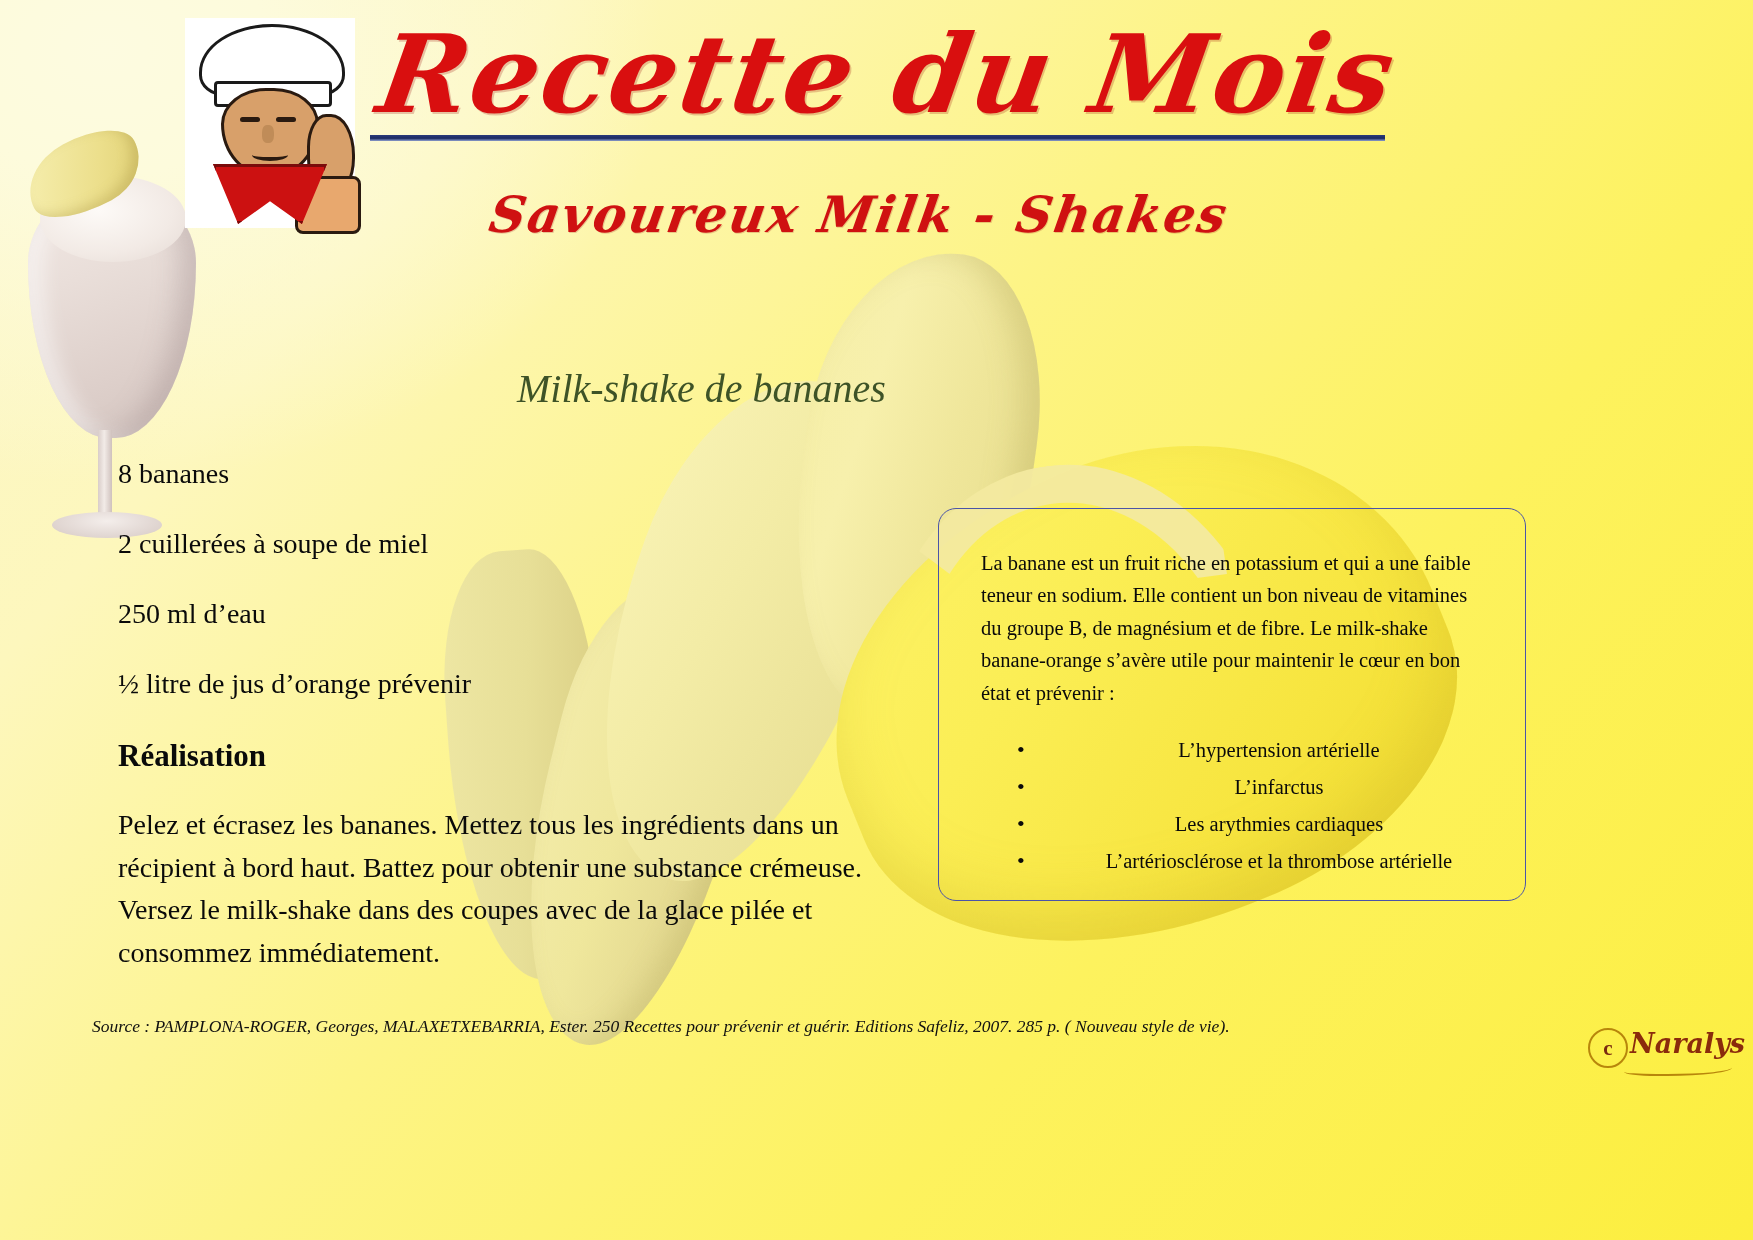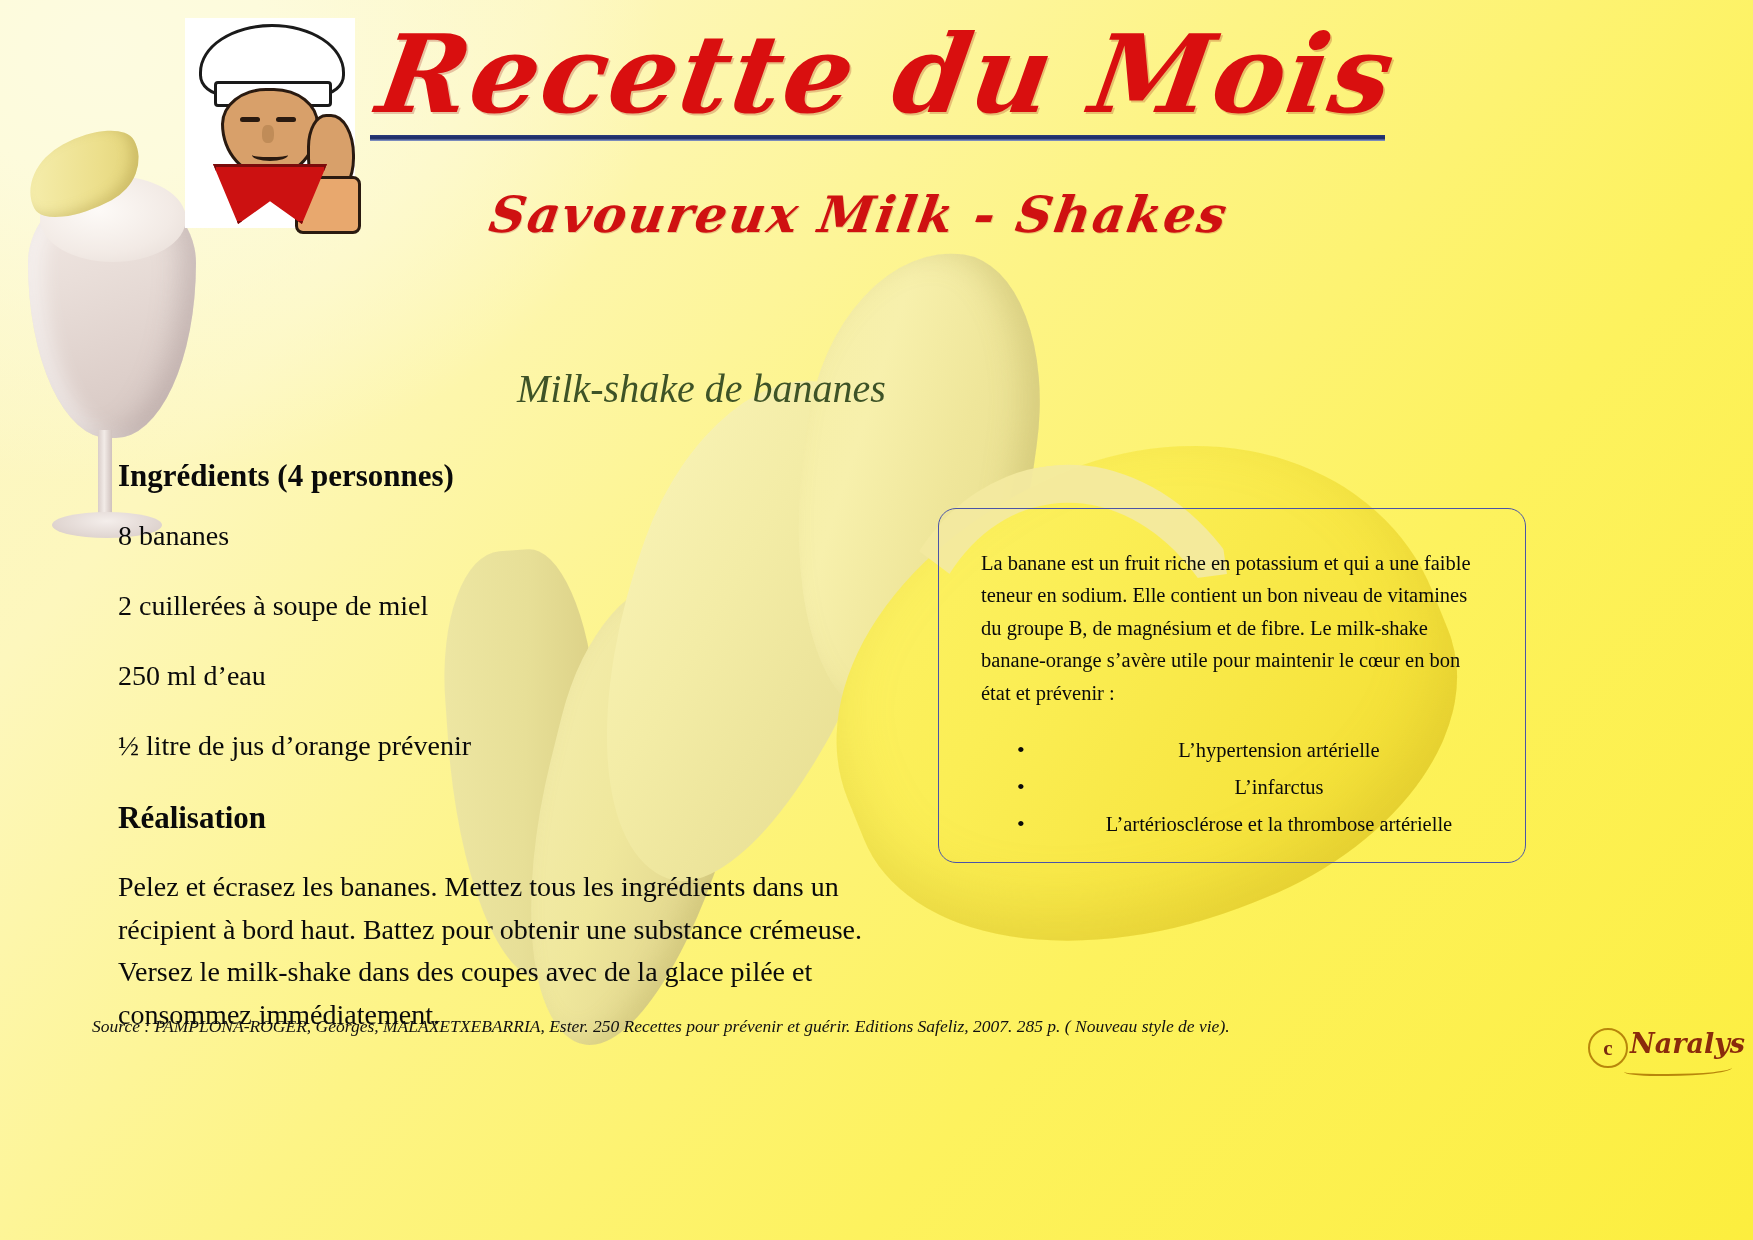--- a/index.html
+++ b/index.html
@@ -266,34 +266,34 @@
 
   <div id="header">
     <div id="title">Recette du Mois</div>
     <div id="title-rule"></div>
     <div id="subtitle">Savoureux Milk - Shakes</div>
   </div>
 
   <div id="recipe-name">Milk-shake de bananes</div>
 
   <div id="recipe-col">
-    <h2 class="h-sec">Ingrédients (4 personnes)</h2>
     <p class="ing">8 bananes</p>
     <p class="ing">2 cuillerées à soupe de miel</p>
     <p class="ing">250 ml d’eau</p>
     <p class="ing">½ litre de jus d’orange prévenir</p>
     <h2 class="h-sec" id="prep-head">Réalisation</h2>
     <p id="prep-text">Pelez et écrasez les bananes. Mettez tous les ingrédients dans un récipient à bord haut. Battez pour obtenir une substance crémeuse. Versez le milk-shake dans des coupes avec de la glace pilée et consommez immédiatement.</p>
   </div>
 
   <div id="info-box">
     <p id="info-text">La banane est un fruit riche en potassium et qui a une faible teneur en sodium. Elle contient  un bon niveau de vitamines du groupe B, de magnésium et de fibre. Le milk-shake banane-orange s’avère utile pour maintenir le cœur en bon état et prévenir :</p>
     <ul id="info-list">
       <li>L’hypertension artérielle</li>
       <li>L’infarctus</li>
+      <li>Les arythmies cardiaques</li>
       <li>L’artériosclérose et la thrombose artérielle</li>
     </ul>
   </div>
 
   <div id="source">Source : PAMPLONA-ROGER, Georges, MALAXETXEBARRIA, Ester. 250 Recettes pour prévenir et guérir. Editions Safeliz, 2007. 285 p. ( Nouveau style de vie).</div>
   <div id="logo">
     <div class="cmark">c</div>
     <div class="brand">Naralys</div>
     <div class="swash"></div>
   </div>

